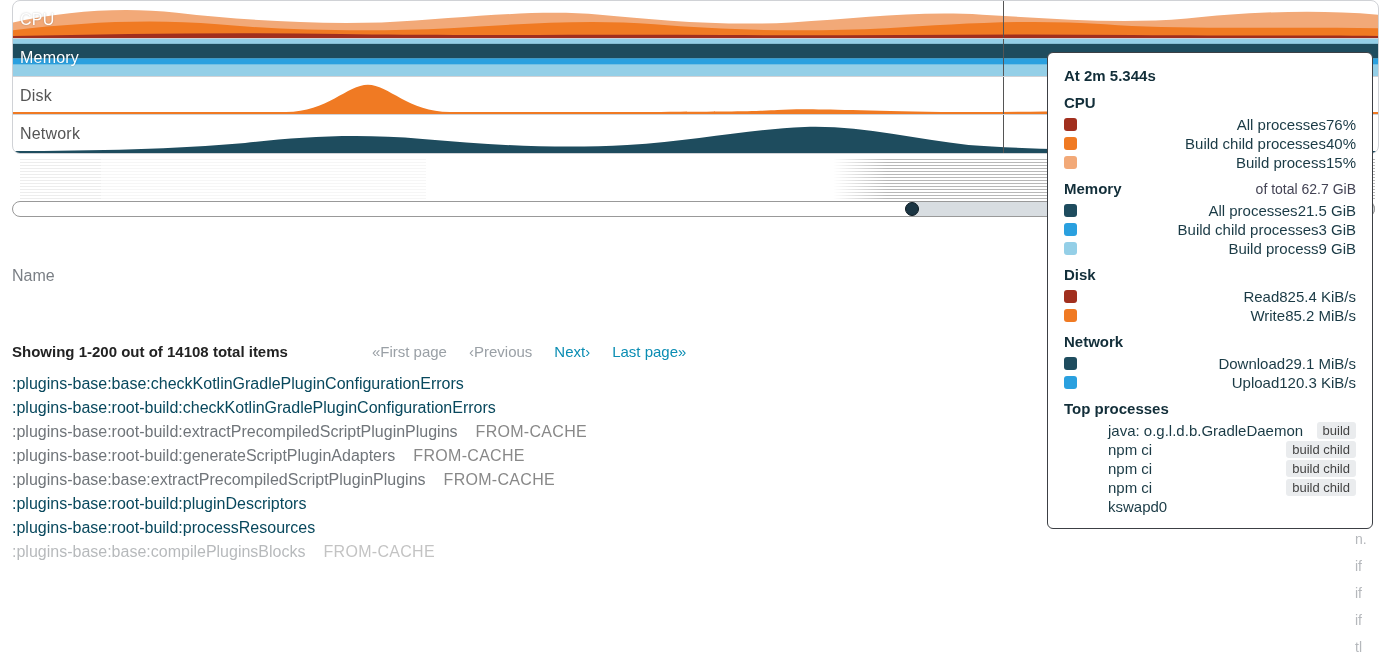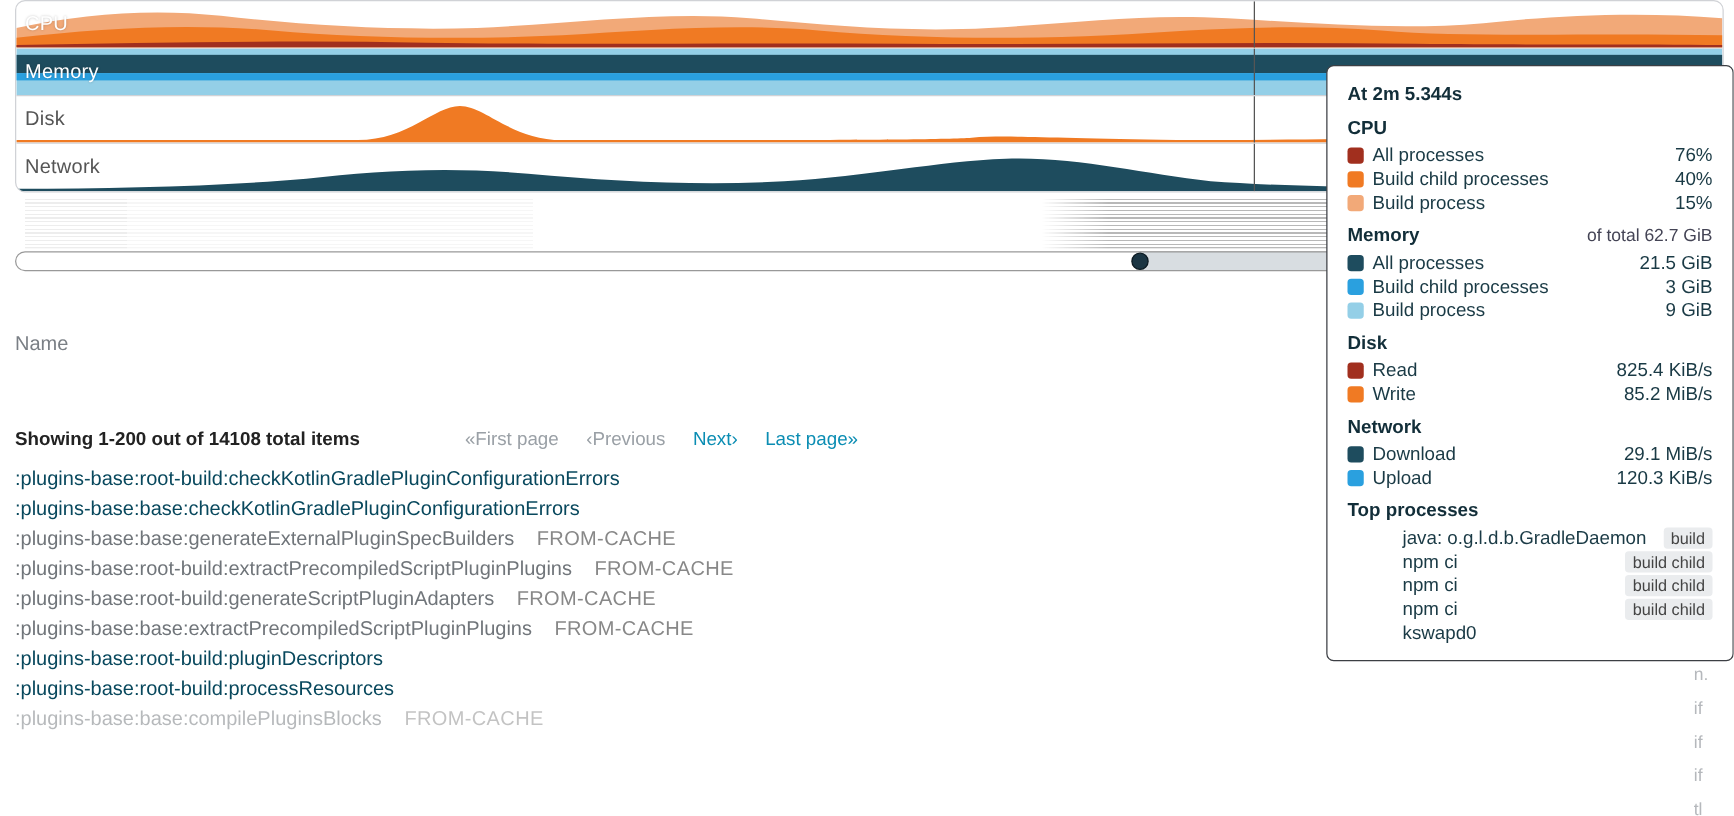--- a/index.html
+++ b/index.html
@@ -141,21 +141,21 @@
     margin-left: 18px;
     color:#888;
     letter-spacing:.3px;
   }
   .task-row.cutoff { opacity:.5; }
 
   
   .tooltip {
     position:absolute;
     top: 52px;
-    right: 0;
+    right: 14px;
     width: 326px;
     background:#fff;
     border:1px solid #3c3f44;
     border-radius:6px;
     padding: 14px 16px 12px 16px;
     z-index: 50;
     font-size:15px;
     color:#1a3a45;
   }
   .tt-title { font-weight:700; color:#122e39; margin-bottom:10px; }
@@ -165,20 +165,21 @@
     margin: 8px 0 4px 0;
     display:flex;
     justify-content:space-between;
     align-items:baseline;
   }
   .tt-section-head .sub { font-weight:400; font-size:14px; color:#445; }
   .tt-row {
     display:flex;
     align-items:center;
     padding: 1px 0;
+    text-align: right;
   }
   .tt-swatch {
     width:13px; height:13px;
     border-radius:3px;
     margin-right:7px;
     flex:none;
   }
   .tt-label { flex:1; color:#1a3a45; }
   .tt-val   { color:#1a3a45; }
   .tp-row {
@@ -276,23 +277,22 @@
 <div class="pager">
   <span class="pager-summary">Showing 1-200 out of 14108 total items</span>
   <span style="flex-basis:40px"></span>
   <a class="disabled"><span class="glyph">«</span><span>First page</span></a>
   <a class="disabled"><span class="glyph">‹</span><span>Previous</span></a>
   <a class="active"><span>Next</span><span class="glyph">›</span></a>
   <a class="active"><span>Last page</span><span class="glyph">»</span></a>
 </div>
 
 <div class="task-list" id="task-list">
+    <div class="task-row link"><span class="name">:plugins-base:base:checkKotlinGradlePluginConfigurationErrors</span></div>
     <div class="task-row link"><span class="name">:plugins-base:root-build:checkKotlinGradlePluginConfigurationErrors</span></div>
-    <div class="task-row link"><span class="name">:plugins-base:base:checkKotlinGradlePluginConfigurationErrors</span></div>
-    <div class="task-row cached"><span class="name">:plugins-base:base:generateExternalPluginSpecBuilders</span><span class="cache">FROM-CACHE</span></div>
     <div class="task-row cached"><span class="name">:plugins-base:root-build:extractPrecompiledScriptPluginPlugins</span><span class="cache">FROM-CACHE</span></div>
     <div class="task-row cached"><span class="name">:plugins-base:root-build:generateScriptPluginAdapters</span><span class="cache">FROM-CACHE</span></div>
     <div class="task-row cached"><span class="name">:plugins-base:base:extractPrecompiledScriptPluginPlugins</span><span class="cache">FROM-CACHE</span></div>
     <div class="task-row link"><span class="name">:plugins-base:root-build:pluginDescriptors</span></div>
     <div class="task-row link"><span class="name">:plugins-base:root-build:processResources</span></div>
     <div class="task-row cached cutoff"><span class="name">:plugins-base:base:compilePluginsBlocks</span><span class="cache">FROM-CACHE</span></div>
   </div>
 
 <div class="ghost-col">rc
 

